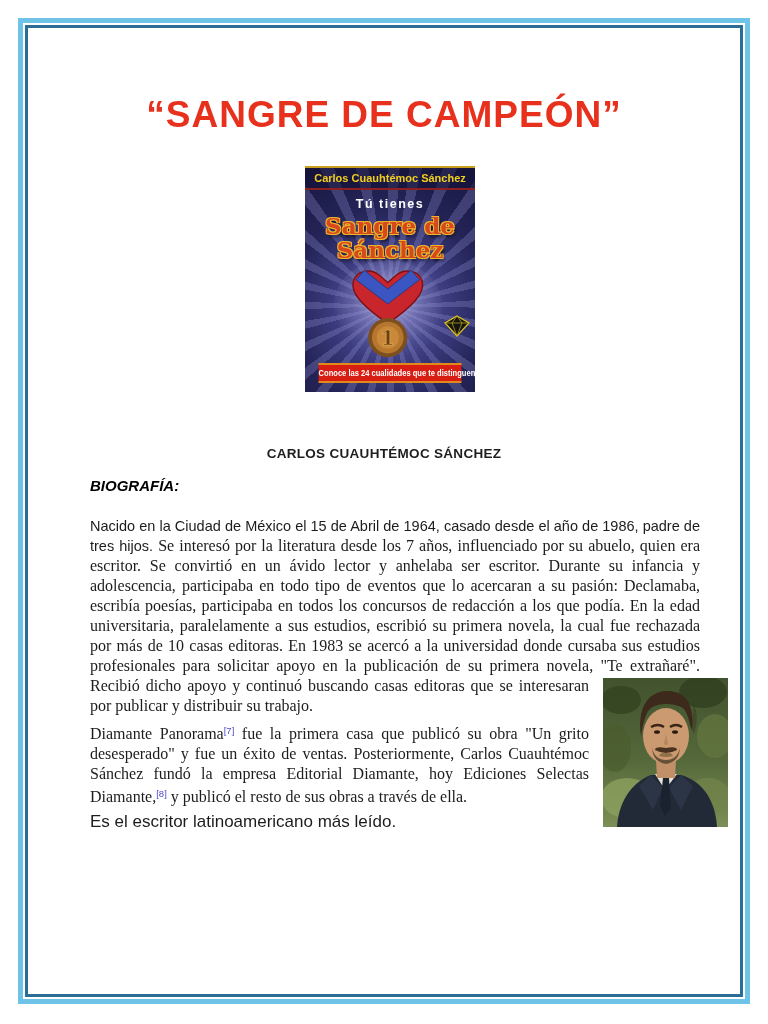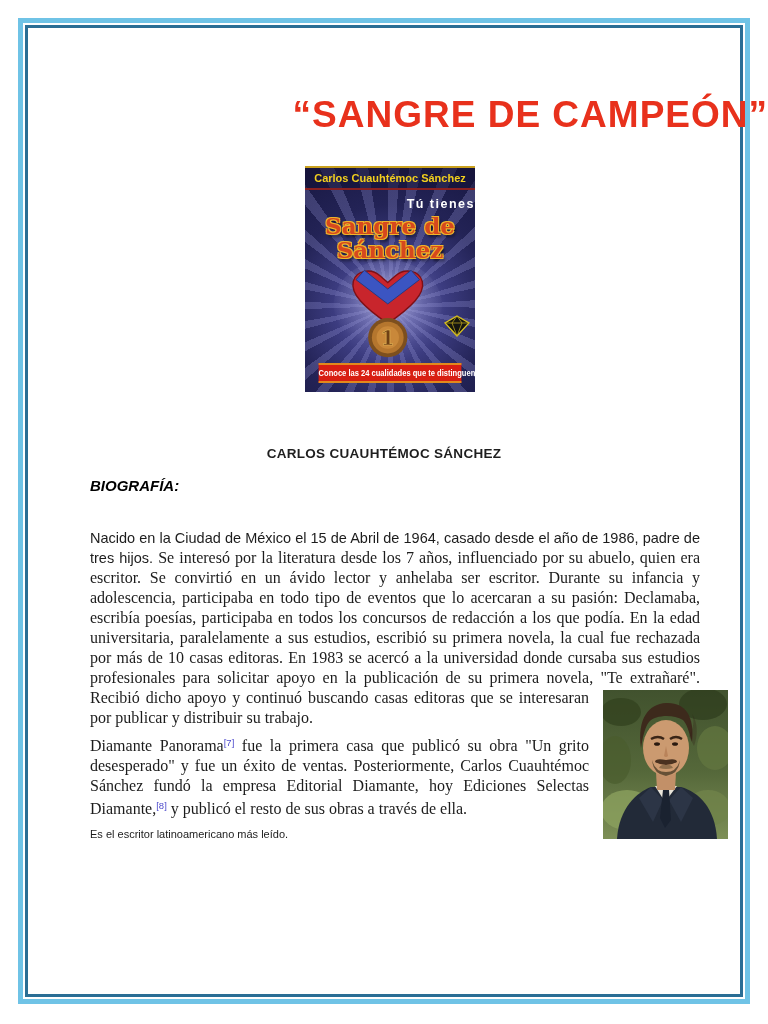--- a/index.html
+++ b/index.html
@@ -16,21 +16,21 @@
     position: absolute; left: 18px; top: 18px; right: 18px; bottom: 20px;
     border: 5px solid #6fc3e6;
   }
   .frame-inner {
     position: absolute; inset: 2px;
     border: 3px solid #2a6e95;
   }
 
   .page-title {
     position: absolute; top: 94px; left: 0; width: 100%;
-    text-align: right;
+    text-align: center;
     font-size: 37px; font-weight: bold; letter-spacing: 1px;
     color: #e8311c;
   }
 
   
   .cover {
     position: absolute; left: 305px; top: 166px; width: 170px; height: 226px;
     box-sizing: border-box;
     display: flex; flex-direction: column;
     background:
@@ -43,21 +43,21 @@
     border-top: 2px solid #caa11e;
     border-bottom: 2px solid #8a2020;
     background: rgba(20,16,52,0.55);
     color: #f2cf1e; font-weight: bold; font-size: 11px;
     text-align: center; padding: 4px 0 4px 0;
     white-space: nowrap;
   }
   .cover-tagline {
     margin-top: 7px;
     color: #ffffff; font-weight: bold; font-size: 12.5px;
-    letter-spacing: 1.5px; text-align: right;
+    letter-spacing: 1.5px; text-align: center;
   }
   .cover-title {
     margin-top: 3px;
     text-align: center;
     font-family: "DejaVu Serif", serif;
     font-weight: bold; font-size: 23px; line-height: 24px;
     color: #d6481e;
     text-shadow:
       -1px -1px 0 #f0b42a, 1px -1px 0 #f0b42a,
       -1px 1px 0 #f0b42a, 1px 1px 0 #f0b42a,
@@ -87,32 +87,32 @@
     text-align: center;
     font-size: 13.5px; font-weight: bold; letter-spacing: 0.3px;
     color: #1e1e1e;
   }
   .bio-section-label {
     position: absolute; top: 477px; left: 90px;
     font-size: 15px; font-weight: bold; font-style: italic;
     color: #000000;
   }
   .bio {
-    position: absolute; left: 90px; top: 528px; width: 610px;
+    position: absolute; left: 90px; top: 516px; width: 610px;
   }
   .bio p {
     margin: 0 0 5px 0;
     text-align: justify;
     font-family: "Liberation Serif", serif;
     font-size: 16px; line-height: 20px;
     color: #1c1c1c;
   }
   .bio p.sans-para {
     font-family: "Liberation Sans", sans-serif;
-    font-size: 11px; text-align: left;
+    font-size: 17px; text-align: left;
   }
   .sans-run {
     font-family: "Liberation Sans", sans-serif;
     font-size: 14.5px;
   }
   .ref {
     font-family: "Liberation Sans", sans-serif;
     font-size: 9.5px; vertical-align: 5px;
     color: #4f4ccc; cursor: pointer;
   }

